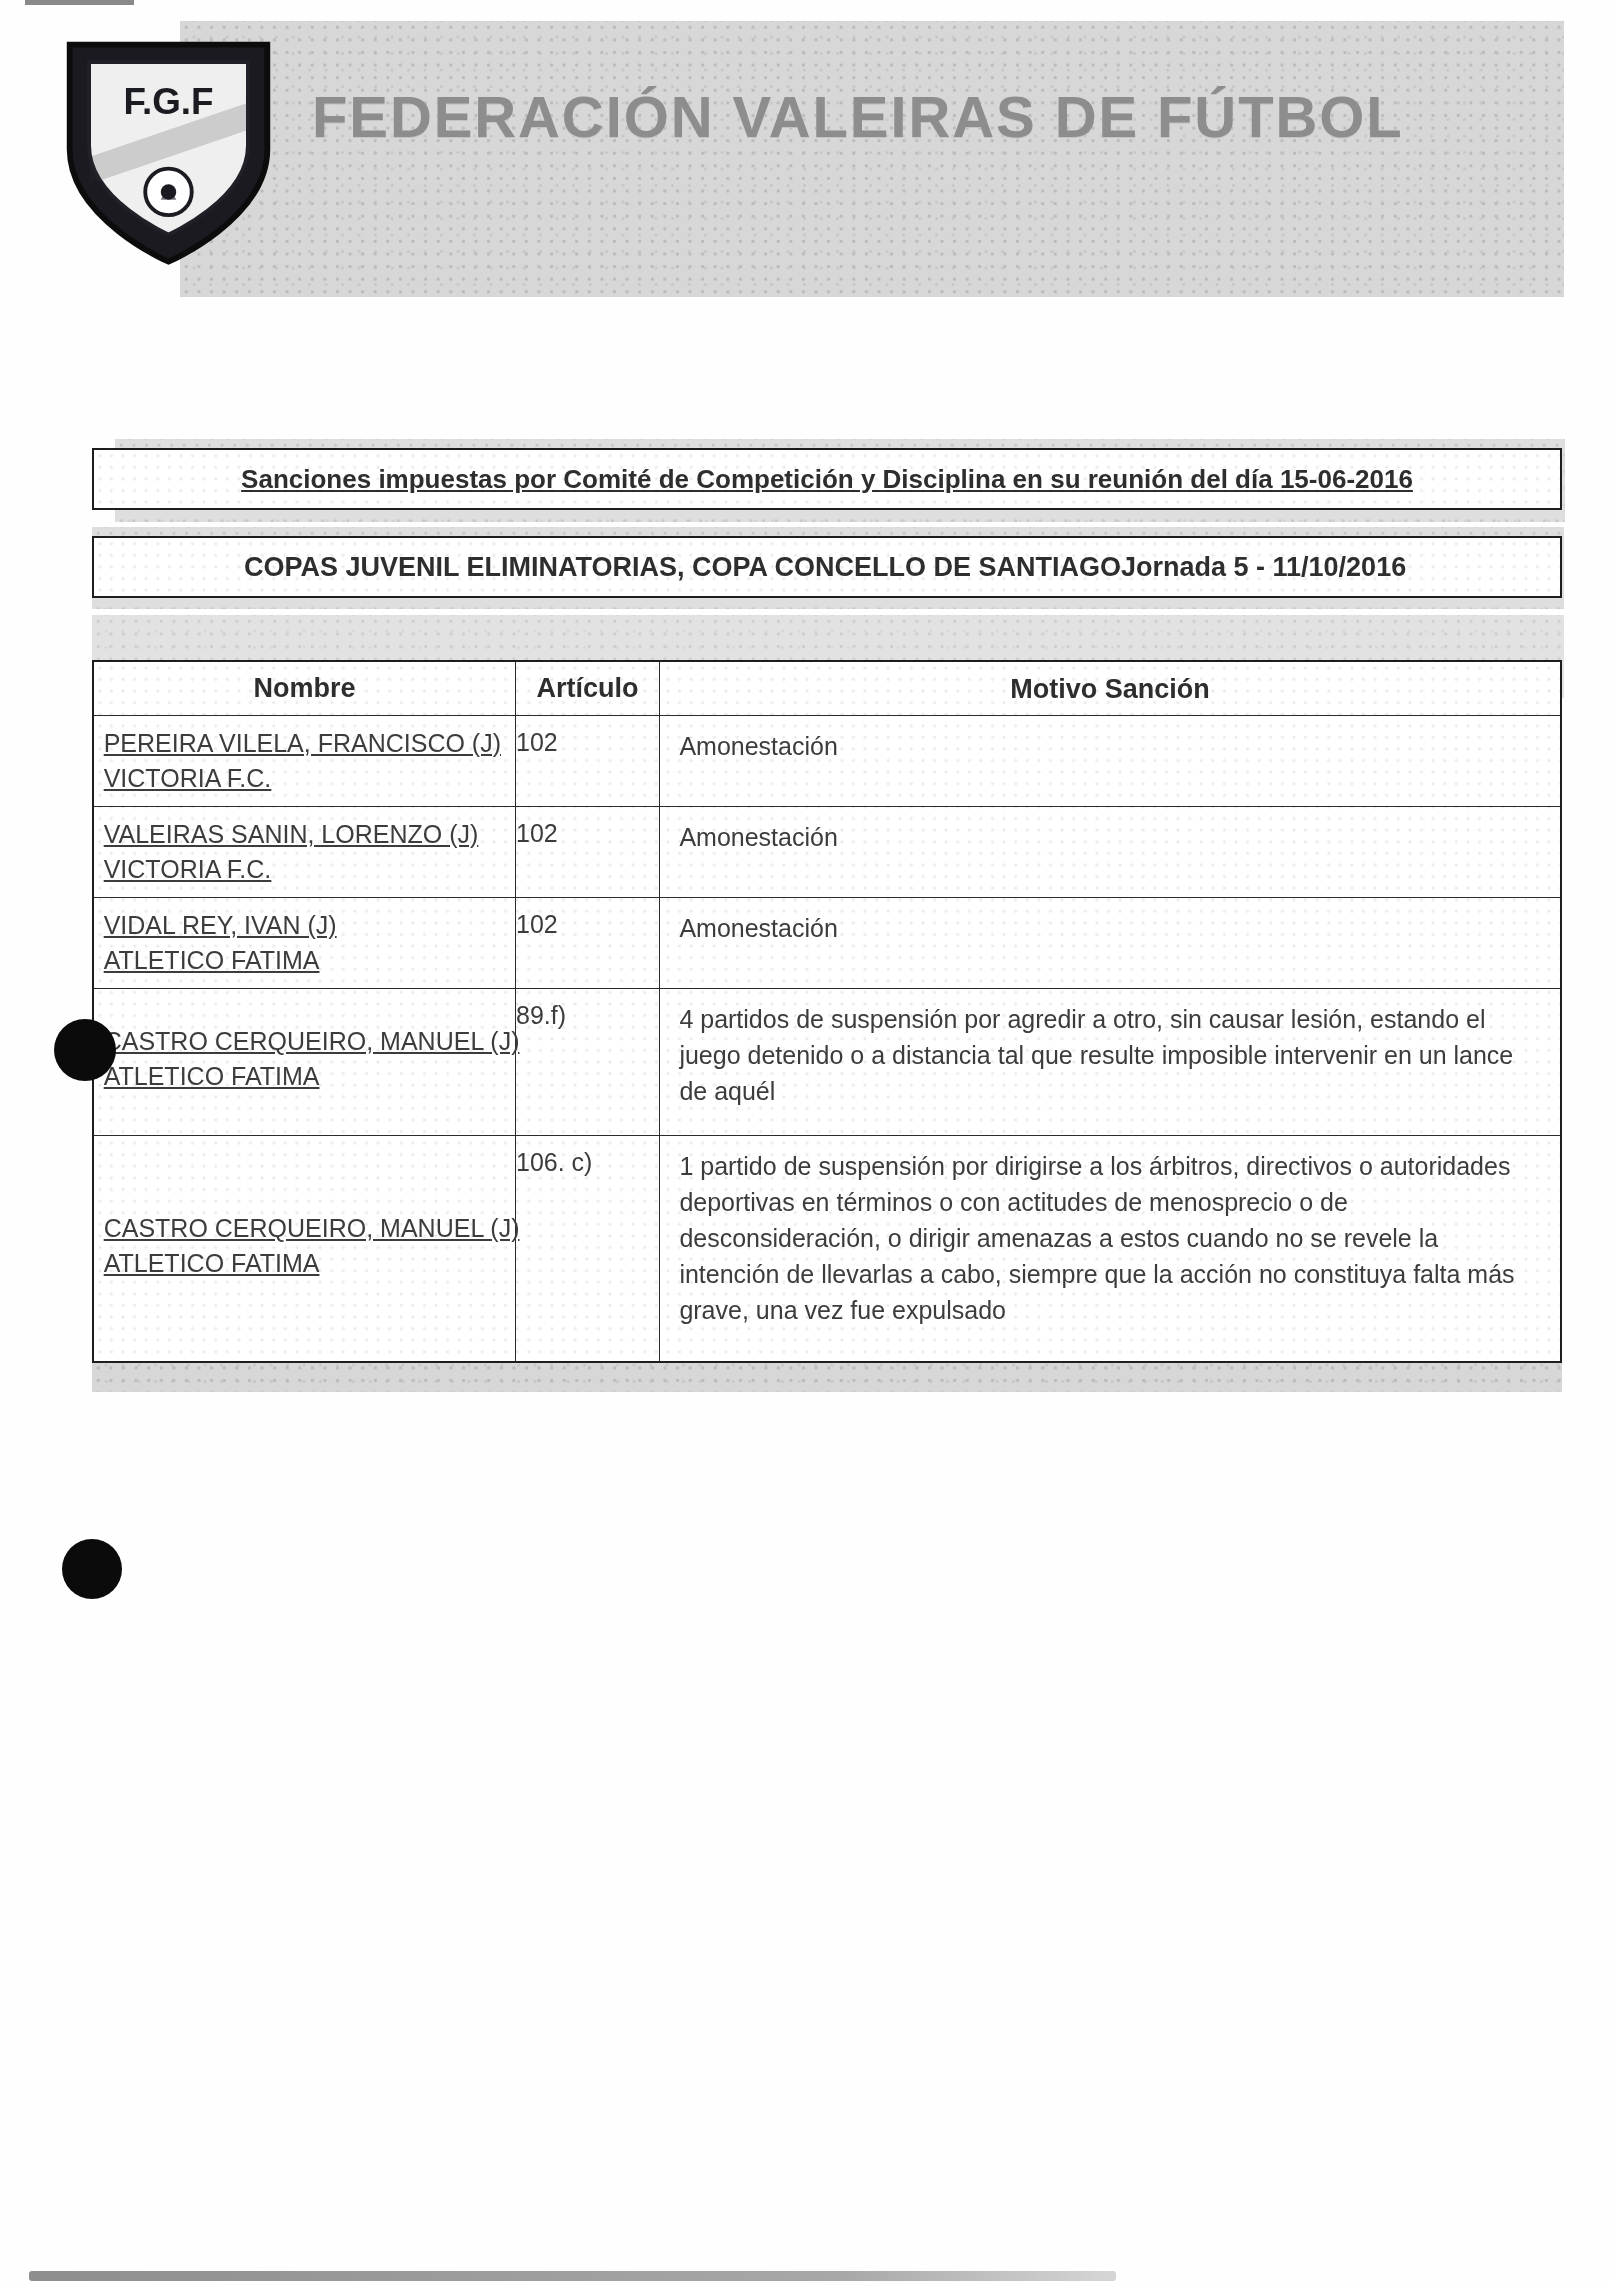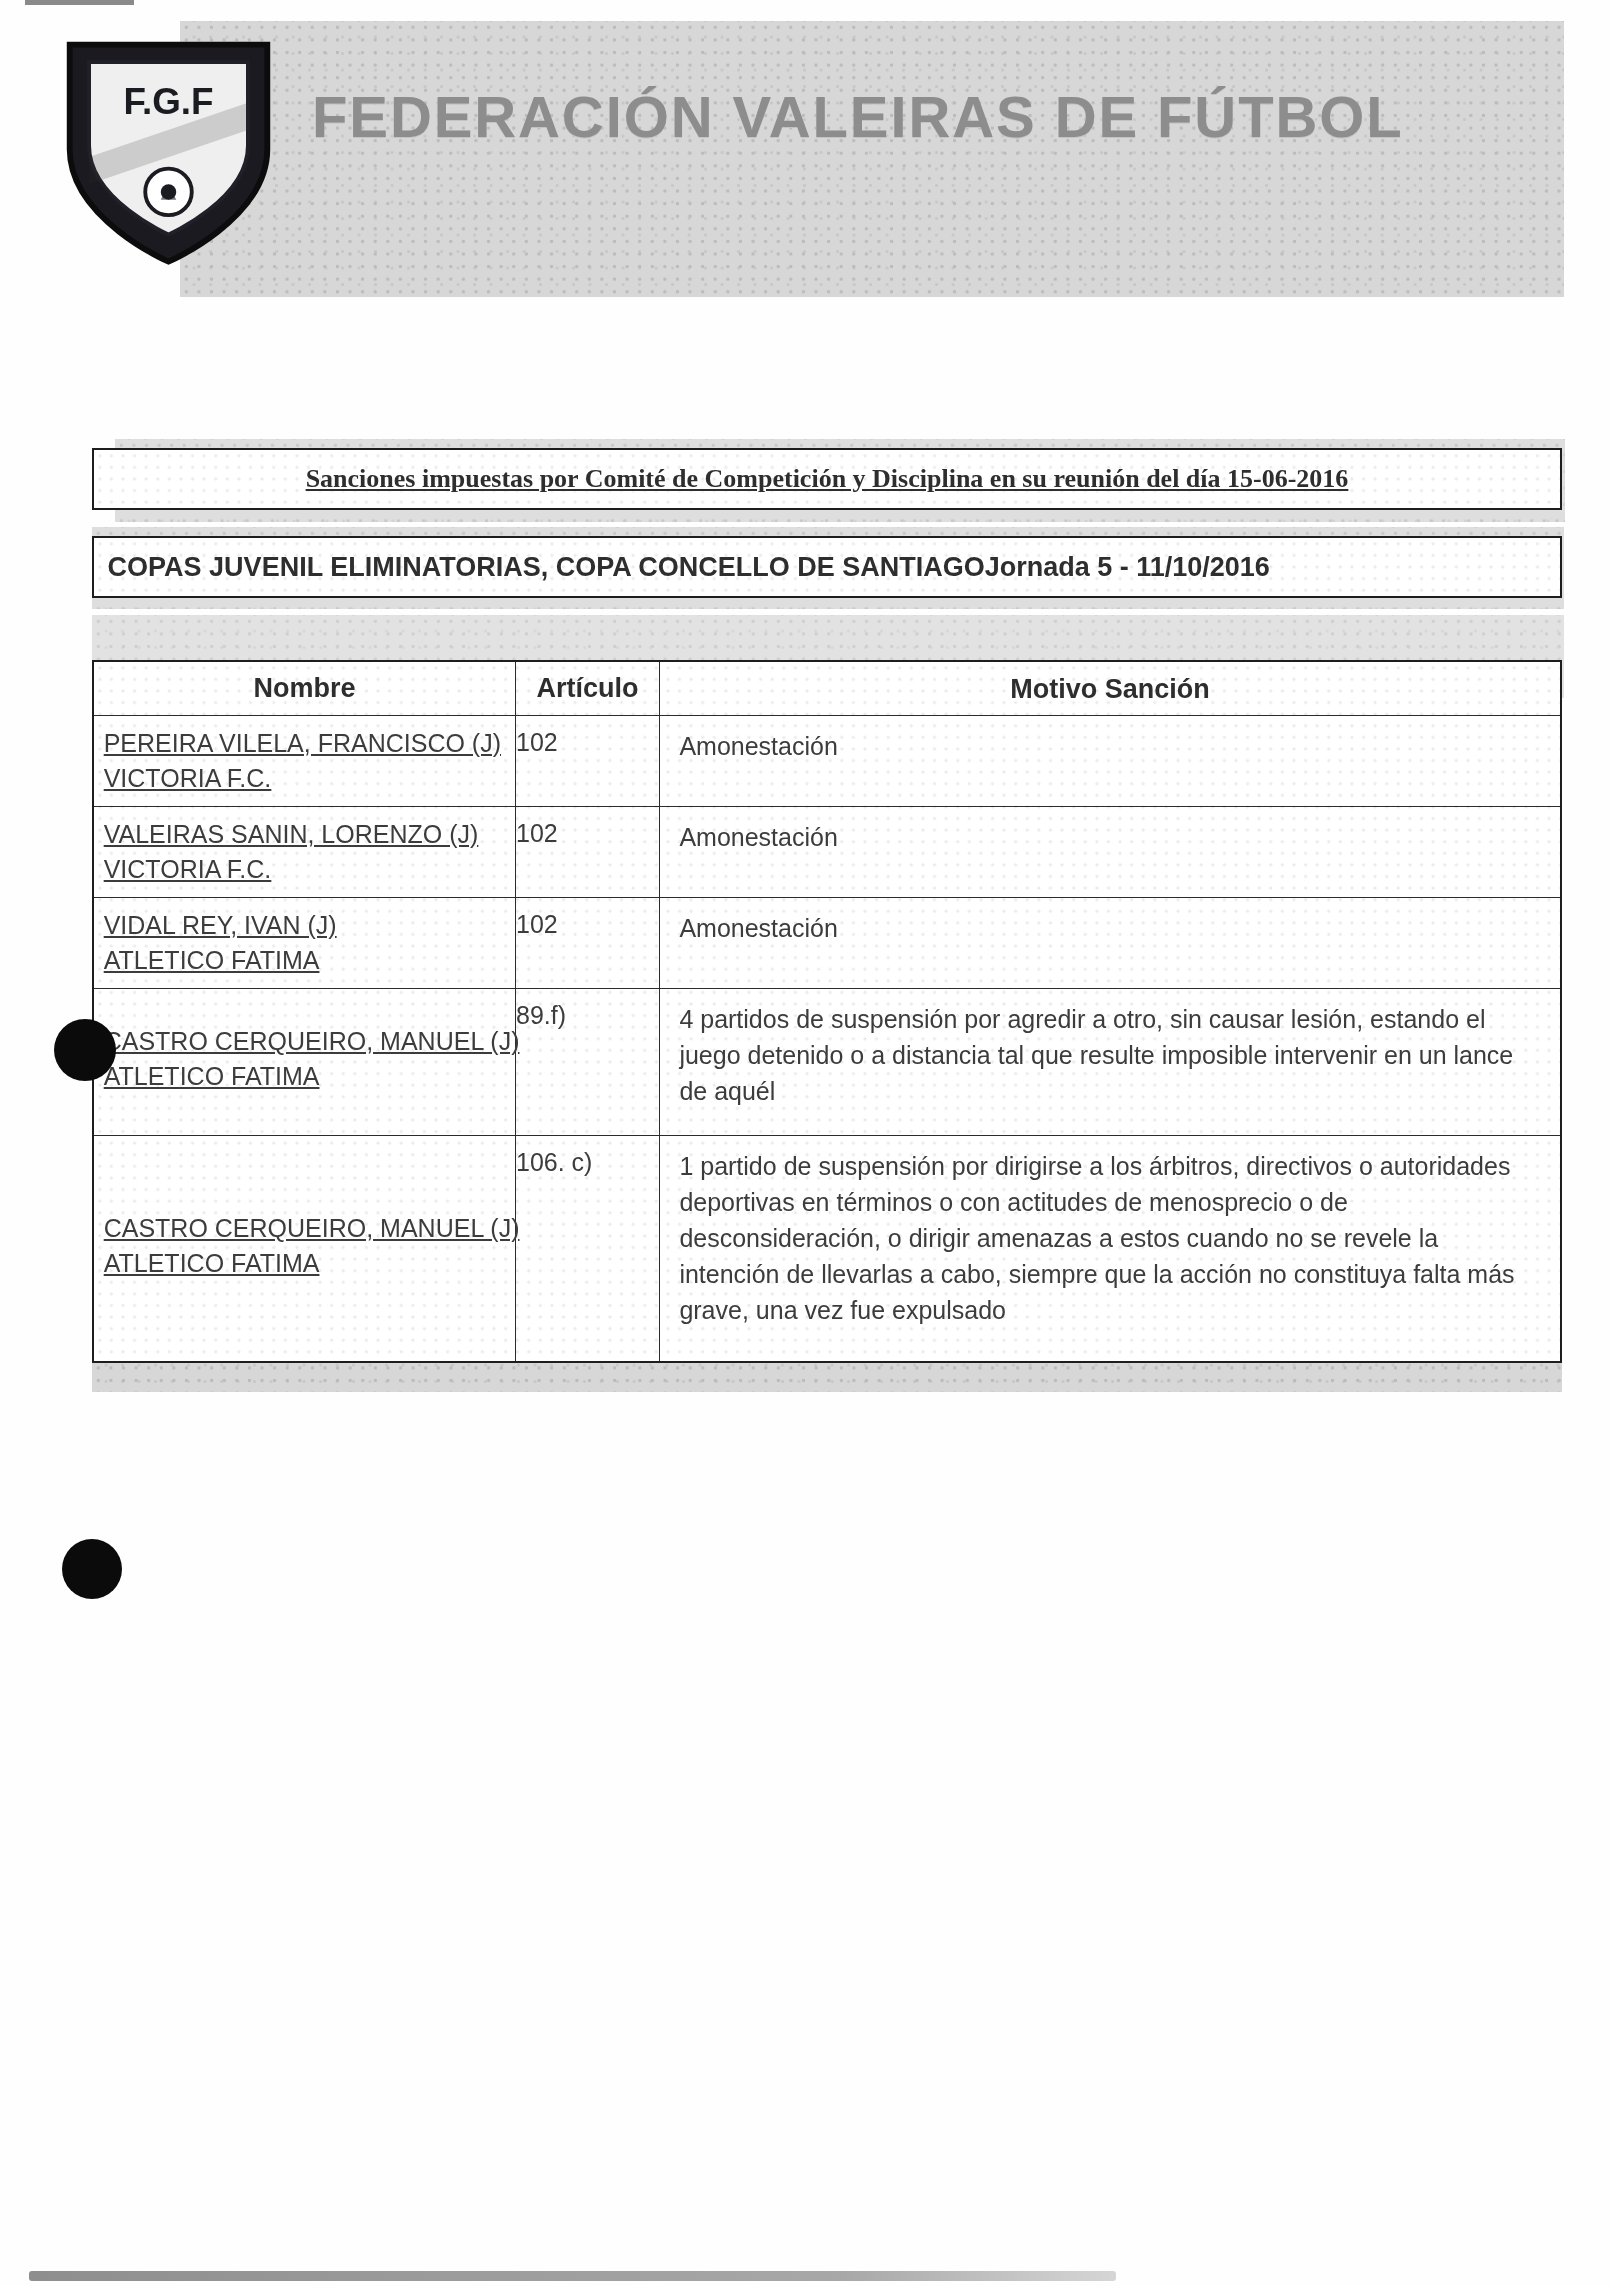--- a/index.html
+++ b/index.html
@@ -33,27 +33,27 @@
     text-shadow:0 1px 0 #c3c3c3;
   }
   .logo { position:absolute; left:54px; top:33px; width:229px; height:248px; z-index:3; }
 
   
   .notice-shadow { position:absolute; left:115px; top:439px; width:1450px; height:83px; opacity:.8; z-index:1; }
   .notice-box {
     position:absolute; left:92px; top:448px; width:1470px; height:62px; z-index:2;
     border:2.9px solid #1d1d1d; display:flex; align-items:center; justify-content:center;
   }
-  .notice-text { font-size:26px; font-weight:bold; text-decoration:underline; color:#2e2e2e;font-family:Liberation Serif, serif; }
+  .notice-text { font-size:26px; font-weight:bold; text-decoration:underline; color:#2e2e2e; }
 
   
   .copas-shadow { position:absolute; left:92px; top:527px; width:1472px; height:82px; opacity:.8; z-index:1; }
   .copas-box {
     position:absolute; left:92px; top:536px; width:1470px; height:62px; z-index:2;
-    border:2.9px solid #1d1d1d; display:flex; align-items:center; justify-content:flex-start;
+    border:2.9px solid #1d1d1d; display:flex; align-items:center; justify-content:center;
     padding:0 17.5px 0 13.6px;
   }
   .copas-name, .copas-jornada { font-size:27px; font-weight:bold; color:#2e2e2e; white-space:nowrap; }
 
   
   .table-shadow { position:absolute; left:92px; top:615px; width:1472px; height:83px; opacity:.7; z-index:1; }
   .stable {
     position:absolute; left:92px; top:660px; width:1470px; z-index:2;
     border:2.9px solid #1d1d1d;
   }

